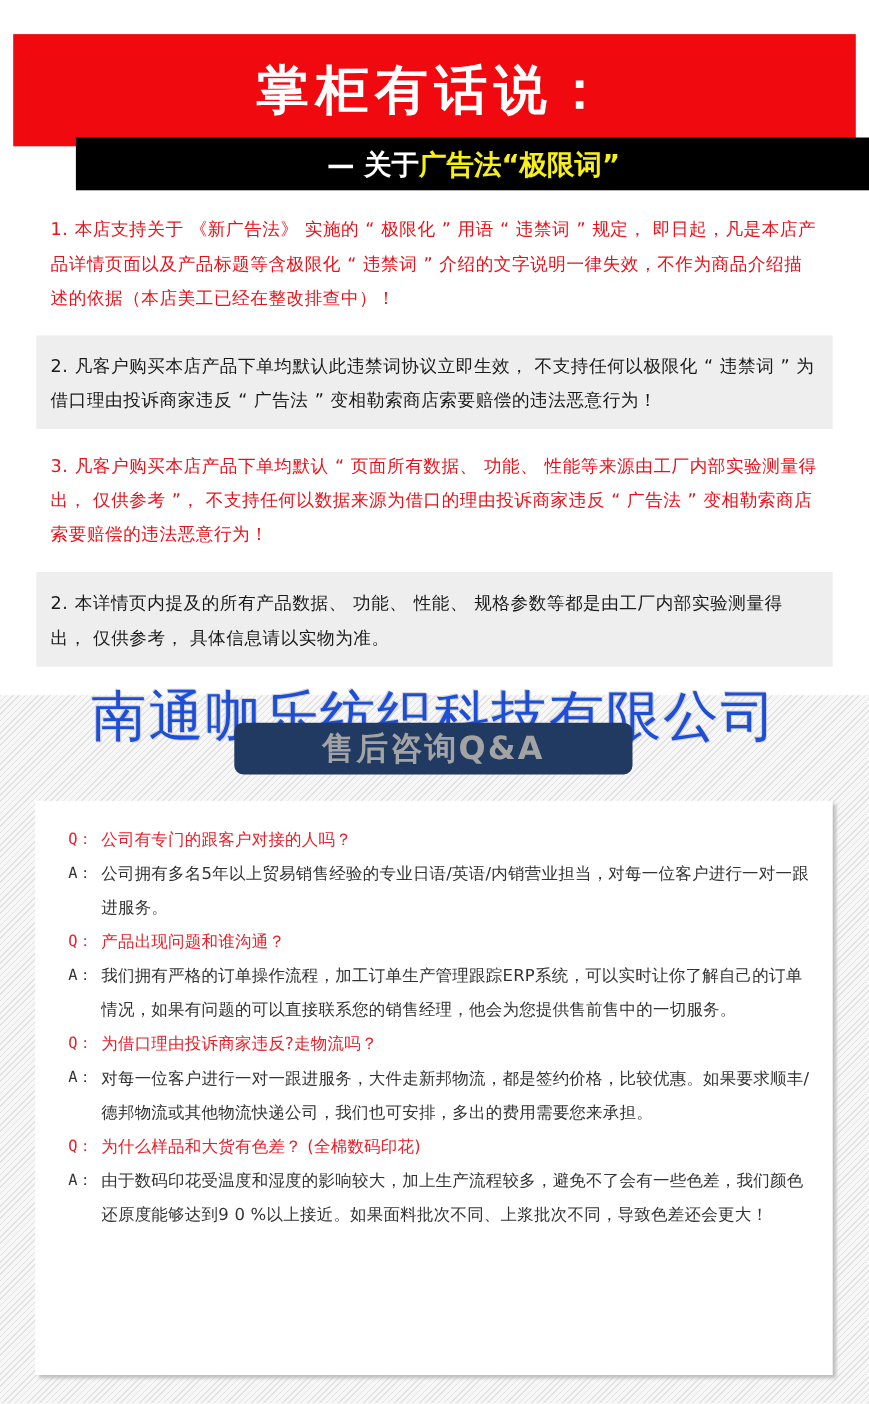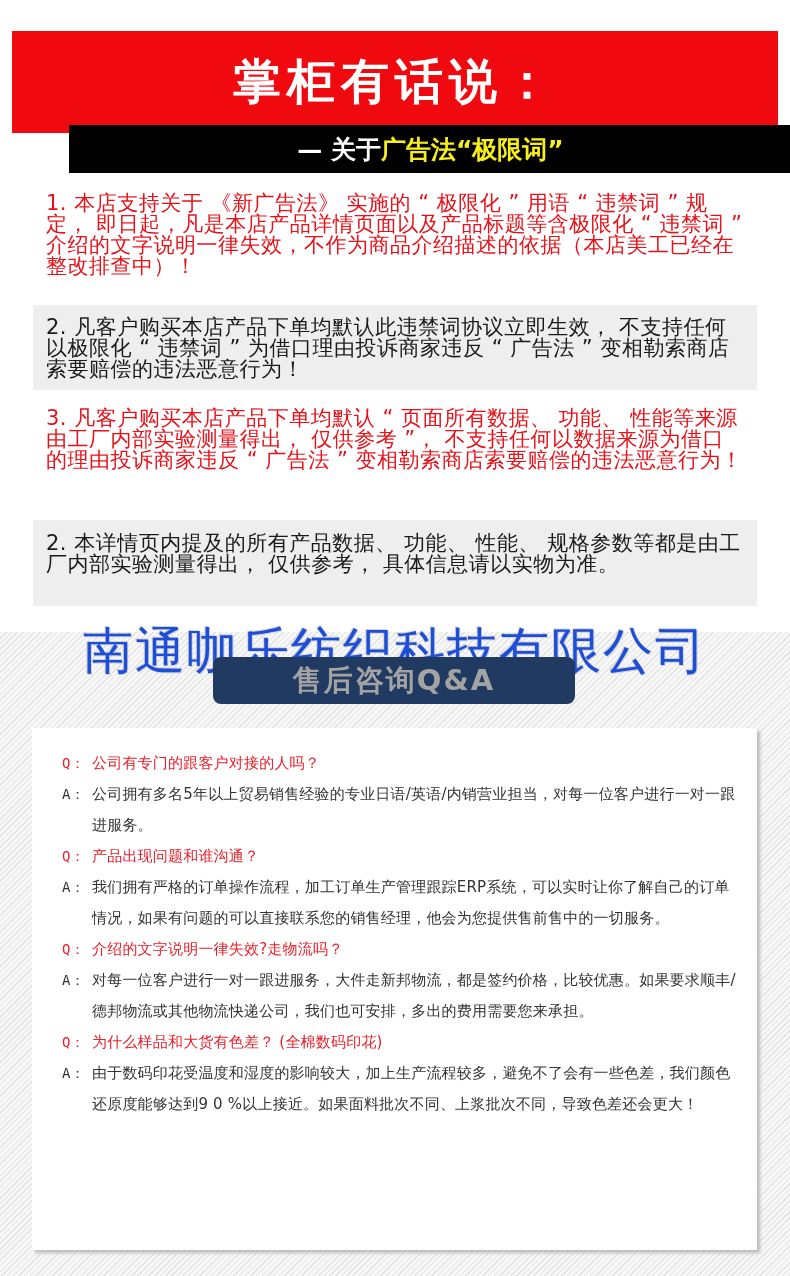--- a/index.html
+++ b/index.html
@@ -20,21 +20,21 @@
       position: absolute; left: 33px; top: 125px; width: 723px; height: 48px;
       background: #000000;
       display: flex; align-items: center; justify-content: center;
       font-size: 25px; font-weight: bold; color: #ffffff; white-space: nowrap; margin-left: 36px;
     }
     .subtitle-bar .yellow { color: #f7ef1a; }
 
     .notice {
       position: absolute; left: 33px; width: 724px;
       padding: 0 13px;
-      font-size: 21px; line-height: 21px; letter-spacing: 0.5px;
+      font-size: 16px; line-height: 31px; letter-spacing: 0.5px;
     }
     .notice.red { color: #e6121a; }
     .notice.dark { color: #1a1a1a; background: #efeeee; }
     .notice-1 { top: 193px; }
     .notice-2 { top: 305px; height: 85px; padding-top: 12px; }
     .notice-3 { top: 408px; }
     .notice-4 { top: 520px; height: 86px; padding-top: 13px; }
 
     .qa-section {
       position: absolute; left: 0; top: 632px; width: 790px; height: 644px;
@@ -112,21 +112,21 @@
       <span class="qa-text">产品出现问题和谁沟通？</span>
     </div>
     <div class="qa-a">
       <span class="qa-prefix">A：</span>
       <span class="qa-text">我们拥有严格的订单操作流程，加工订单生产管理跟踪ERP系统，可以实时让你了解自己的订单情况，如果有问题的可以直接联系您的销售经理，他会为您提供售前售中的一切服务。</span>
     </div>
   </div>
   <div class="qa-item">
     <div class="qa-q">
       <span class="qa-prefix">Q：</span>
-      <span class="qa-text">介绍的文字说明一律失效?走物流吗？</span>
+      <span class="qa-text">为借口理由投诉商家违反?走物流吗？</span>
     </div>
     <div class="qa-a">
       <span class="qa-prefix">A：</span>
       <span class="qa-text">对每一位客户进行一对一跟进服务，大件走新邦物流，都是签约价格，比较优惠。如果要求顺丰/德邦物流或其他物流快递公司，我们也可安排，多出的费用需要您来承担。</span>
     </div>
   </div>
   <div class="qa-item">
     <div class="qa-q">
       <span class="qa-prefix">Q：</span>
       <span class="qa-text">为什么样品和大货有色差？ (全棉数码印花)</span>

